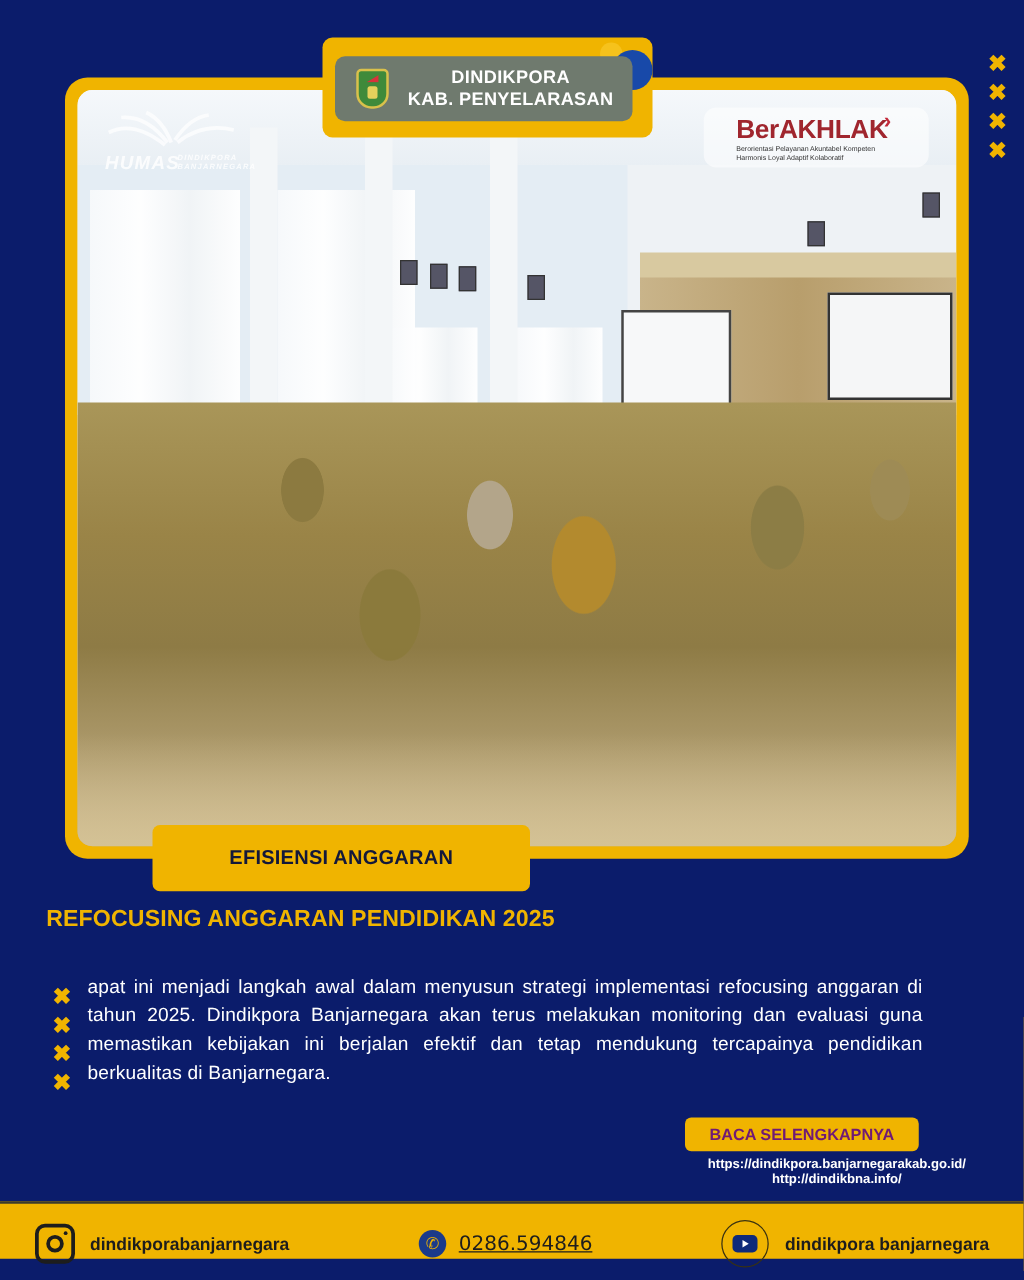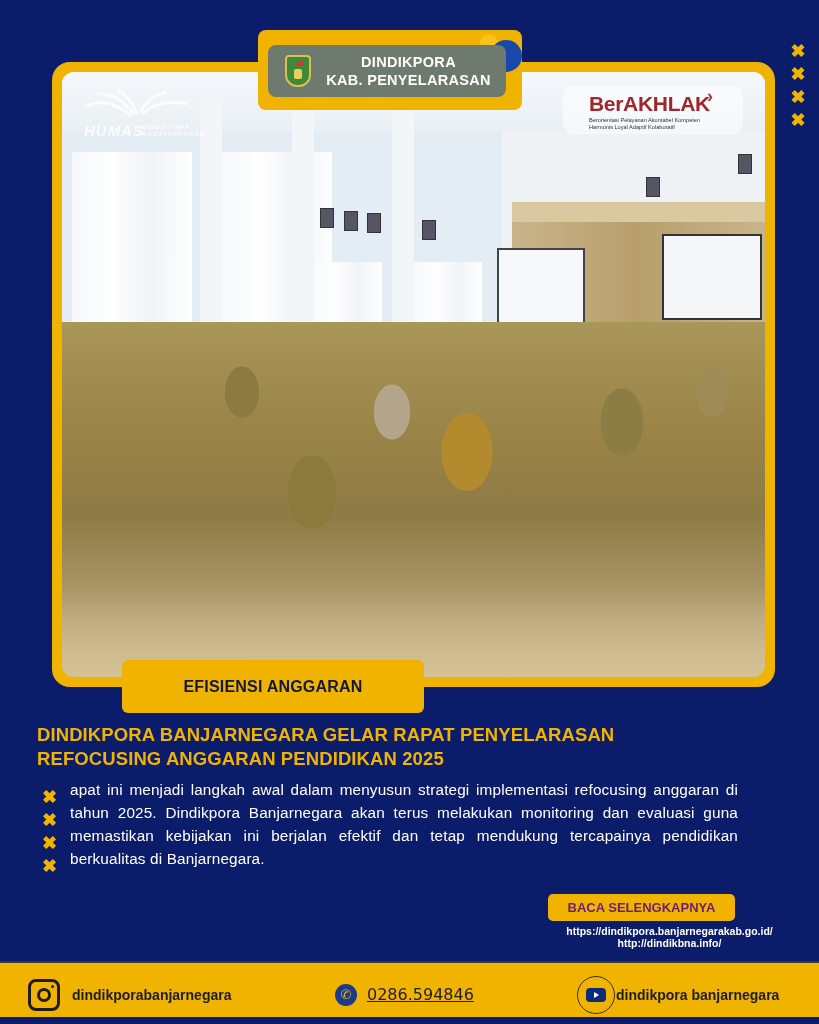--- a/index.html
+++ b/index.html
@@ -111,21 +111,21 @@
     .read-more {
       position:absolute; left:548px; top:894px; width:187px; height:27px;
       background:#f0b400; border-radius:5px;
       color:#701a75; font-weight:bold; font-size:13px;
       display:flex; align-items:center; justify-content:center;
     }
     .links { position:absolute; left:542px; top:925px; width:255px; text-align:center; color:#ffffff; font-weight:bold; font-size:10.5px; line-height:12px; }
 
     
     .footer {
-      position:absolute; left:0; top:961px; width:819px; height:56px;
+      position:absolute; left:0; top:961px; width:819px; height:46px;
       background:#f0b400; border-top:2px solid #3b3a2c;
     }
     .f-item { position:absolute; top:0; height:63px; display:flex; align-items:center; color:#1d1d1d; }
     .ig-icon { width:32px; height:32px; border:3px solid #1d1d1d; border-radius:8px; position:relative; }
     .ig-icon::before { content:""; position:absolute; left:6px; top:6px; width:14px; height:14px; border:3px solid #1d1d1d; border-radius:50%; box-sizing:border-box; }
     .ig-icon::after { content:""; position:absolute; right:3px; top:3px; width:3px; height:3px; background:#1d1d1d; border-radius:50%; }
     .phone-icon { width:22px; height:22px; background:#1b3a8a; border-radius:50%; color:#f0b400; font-size:13px; display:flex; align-items:center; justify-content:center; }
     .yt-ring { width:38px; height:38px; border:1.5px solid #3a3210; border-radius:50%; display:flex; align-items:center; justify-content:center; }
     .yt-icon { width:20px; height:14px; background:#0f2a7a; border-radius:4px; position:relative; }
     .yt-icon::after { content:""; position:absolute; left:8px; top:4px; border-left:5px solid #ffffff; border-top:3px solid transparent; border-bottom:3px solid transparent; }
@@ -198,21 +198,20 @@
 <div class="cross-col">
   <span class="cross">✖</span>
   <span class="cross">✖</span>
   <span class="cross">✖</span>
   <span class="cross">✖</span>
 </div>
 
 <div class="cat-tag">EFISIENSI ANGGARAN</div>
 
 <div class="headline">
-  <div>DINDIKPORA BANJARNEGARA GELAR RAPAT PENYELARASAN</div>
   <div>REFOCUSING ANGGARAN PENDIDIKAN 2025</div>
 </div>
 
 <div class="body-cross">
   <span class="cross">✖</span>
   <span class="cross">✖</span>
   <span class="cross">✖</span>
   <span class="cross">✖</span>
 </div>
 <p class="body-text">apat ini menjadi langkah awal dalam menyusun strategi implementasi refocusing anggaran di tahun 2025. Dindikpora Banjarnegara akan terus melakukan monitoring dan evaluasi guna memastikan kebijakan ini berjalan efektif dan tetap mendukung tercapainya pendidikan berkualitas di Banjarnegara.</p>
@@ -229,15 +228,15 @@
     <span class="f-text" style="margin-left:12px;">dindikporabanjarnegara</span>
   </div>
   <div class="f-item" style="left:335px;">
     <div class="phone-icon">✆</div>
     <span class="f-phone" style="margin-left:10px;text-decoration:underline;">0286.594846</span>
   </div>
   <div class="f-item" style="left:577px;">
     <div class="yt-ring">
       <div class="yt-icon"></div>
     </div>
-    <span class="f-text" style="margin-left:1px;">dindikpora banjarnegara</span>
+    <span class="f-text" style="margin-left:1px;padding-left:12px;">dindikpora banjarnegara</span>
   </div>
 </div>
 
 </body></html>

